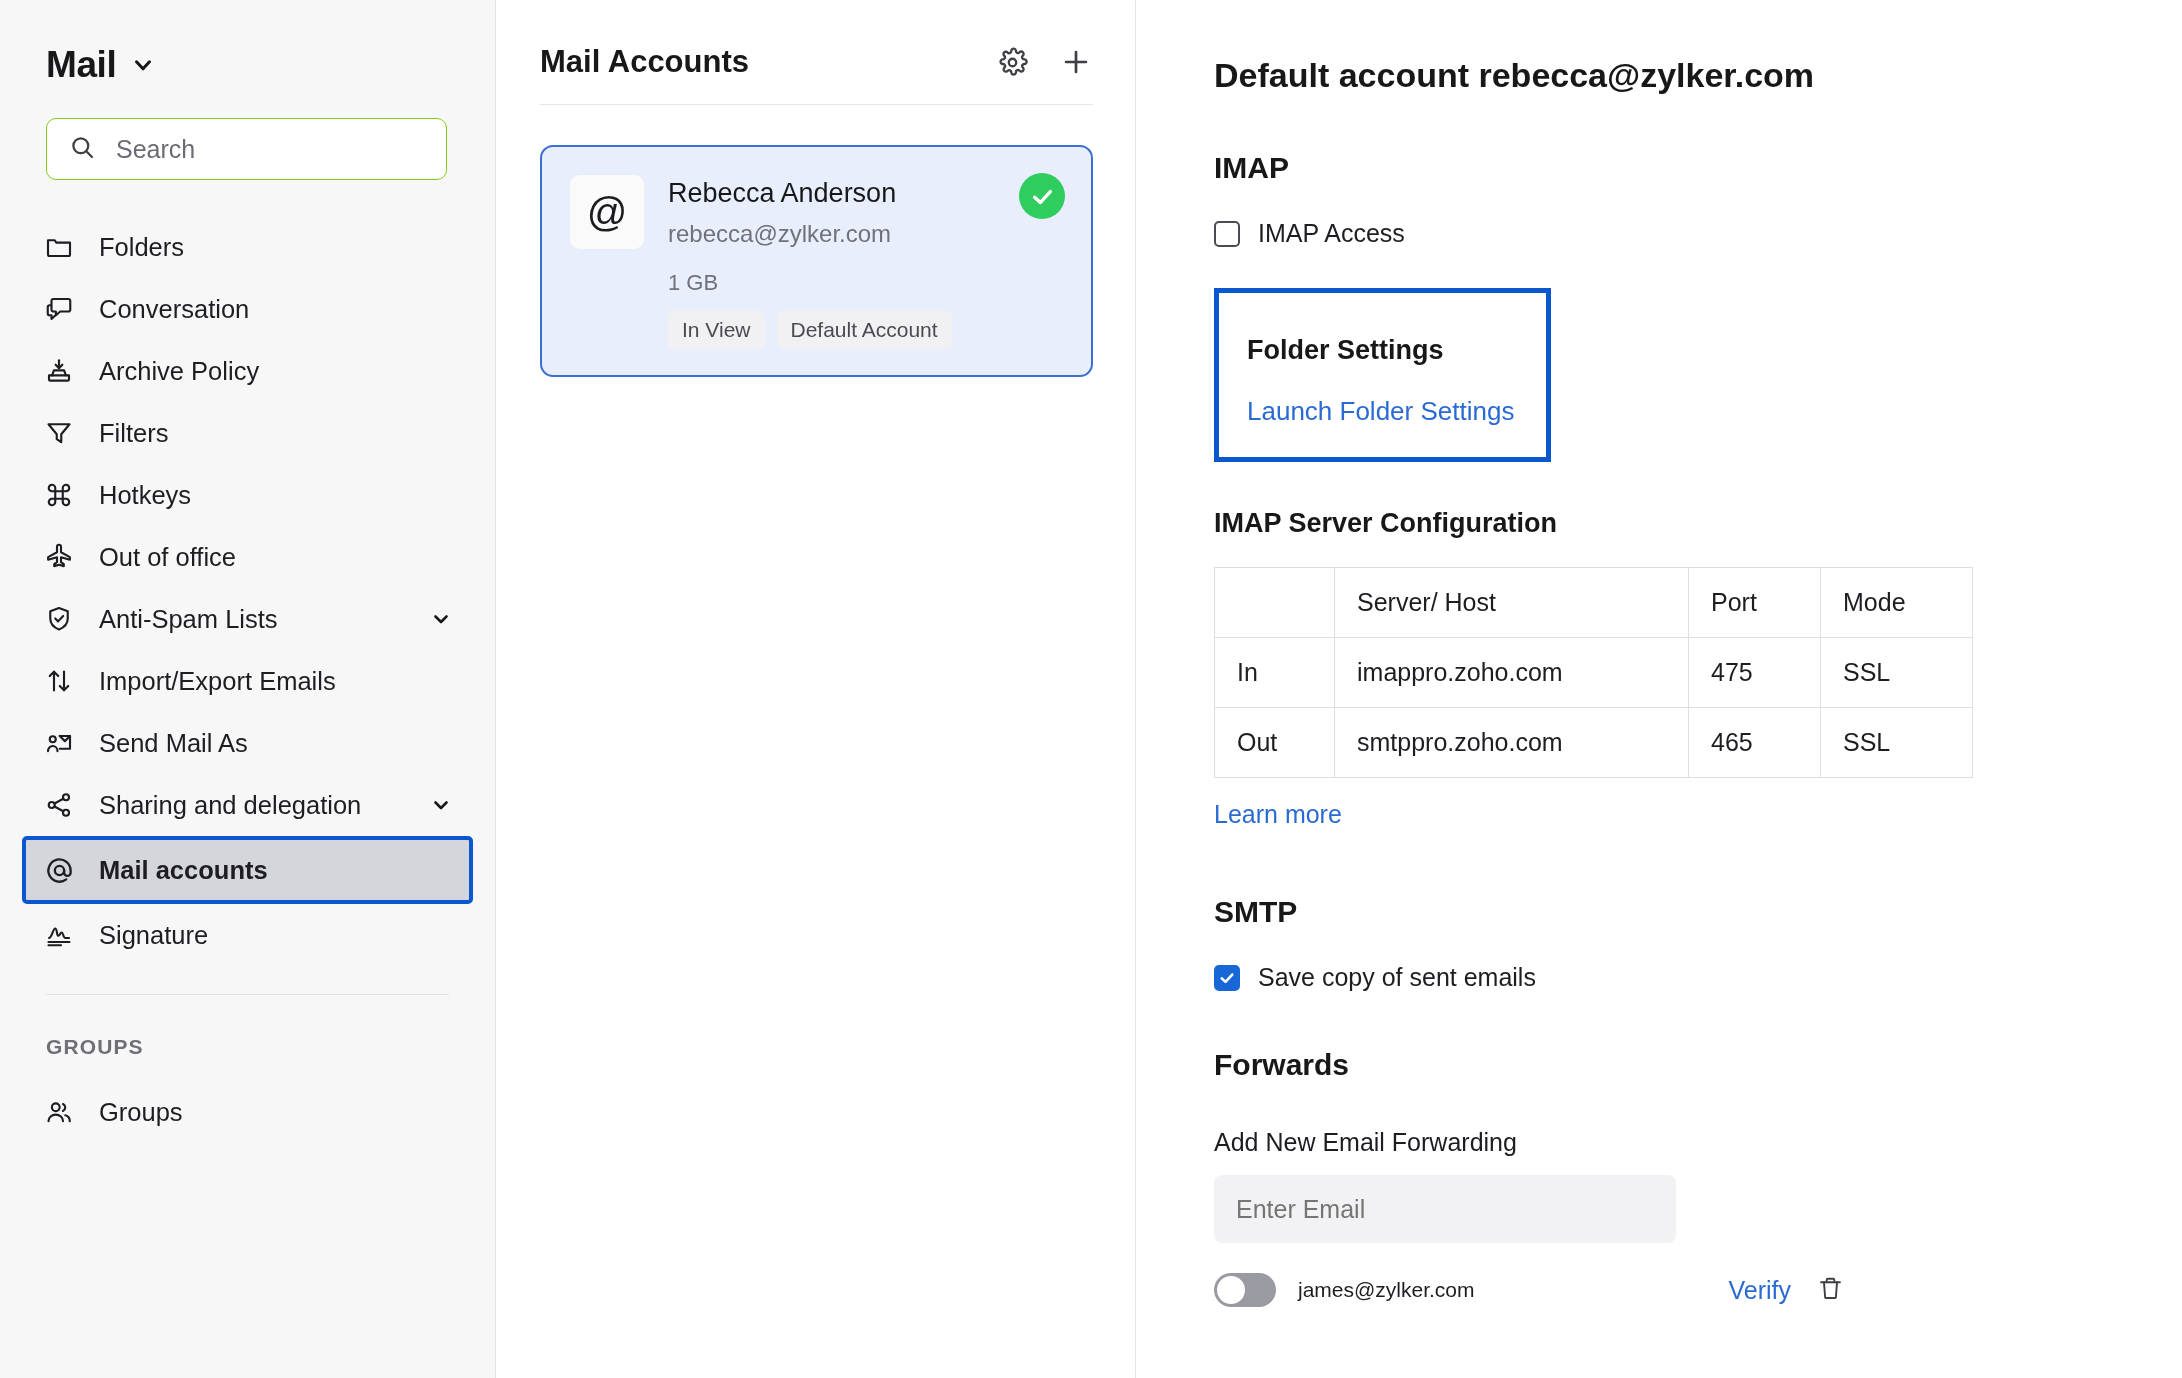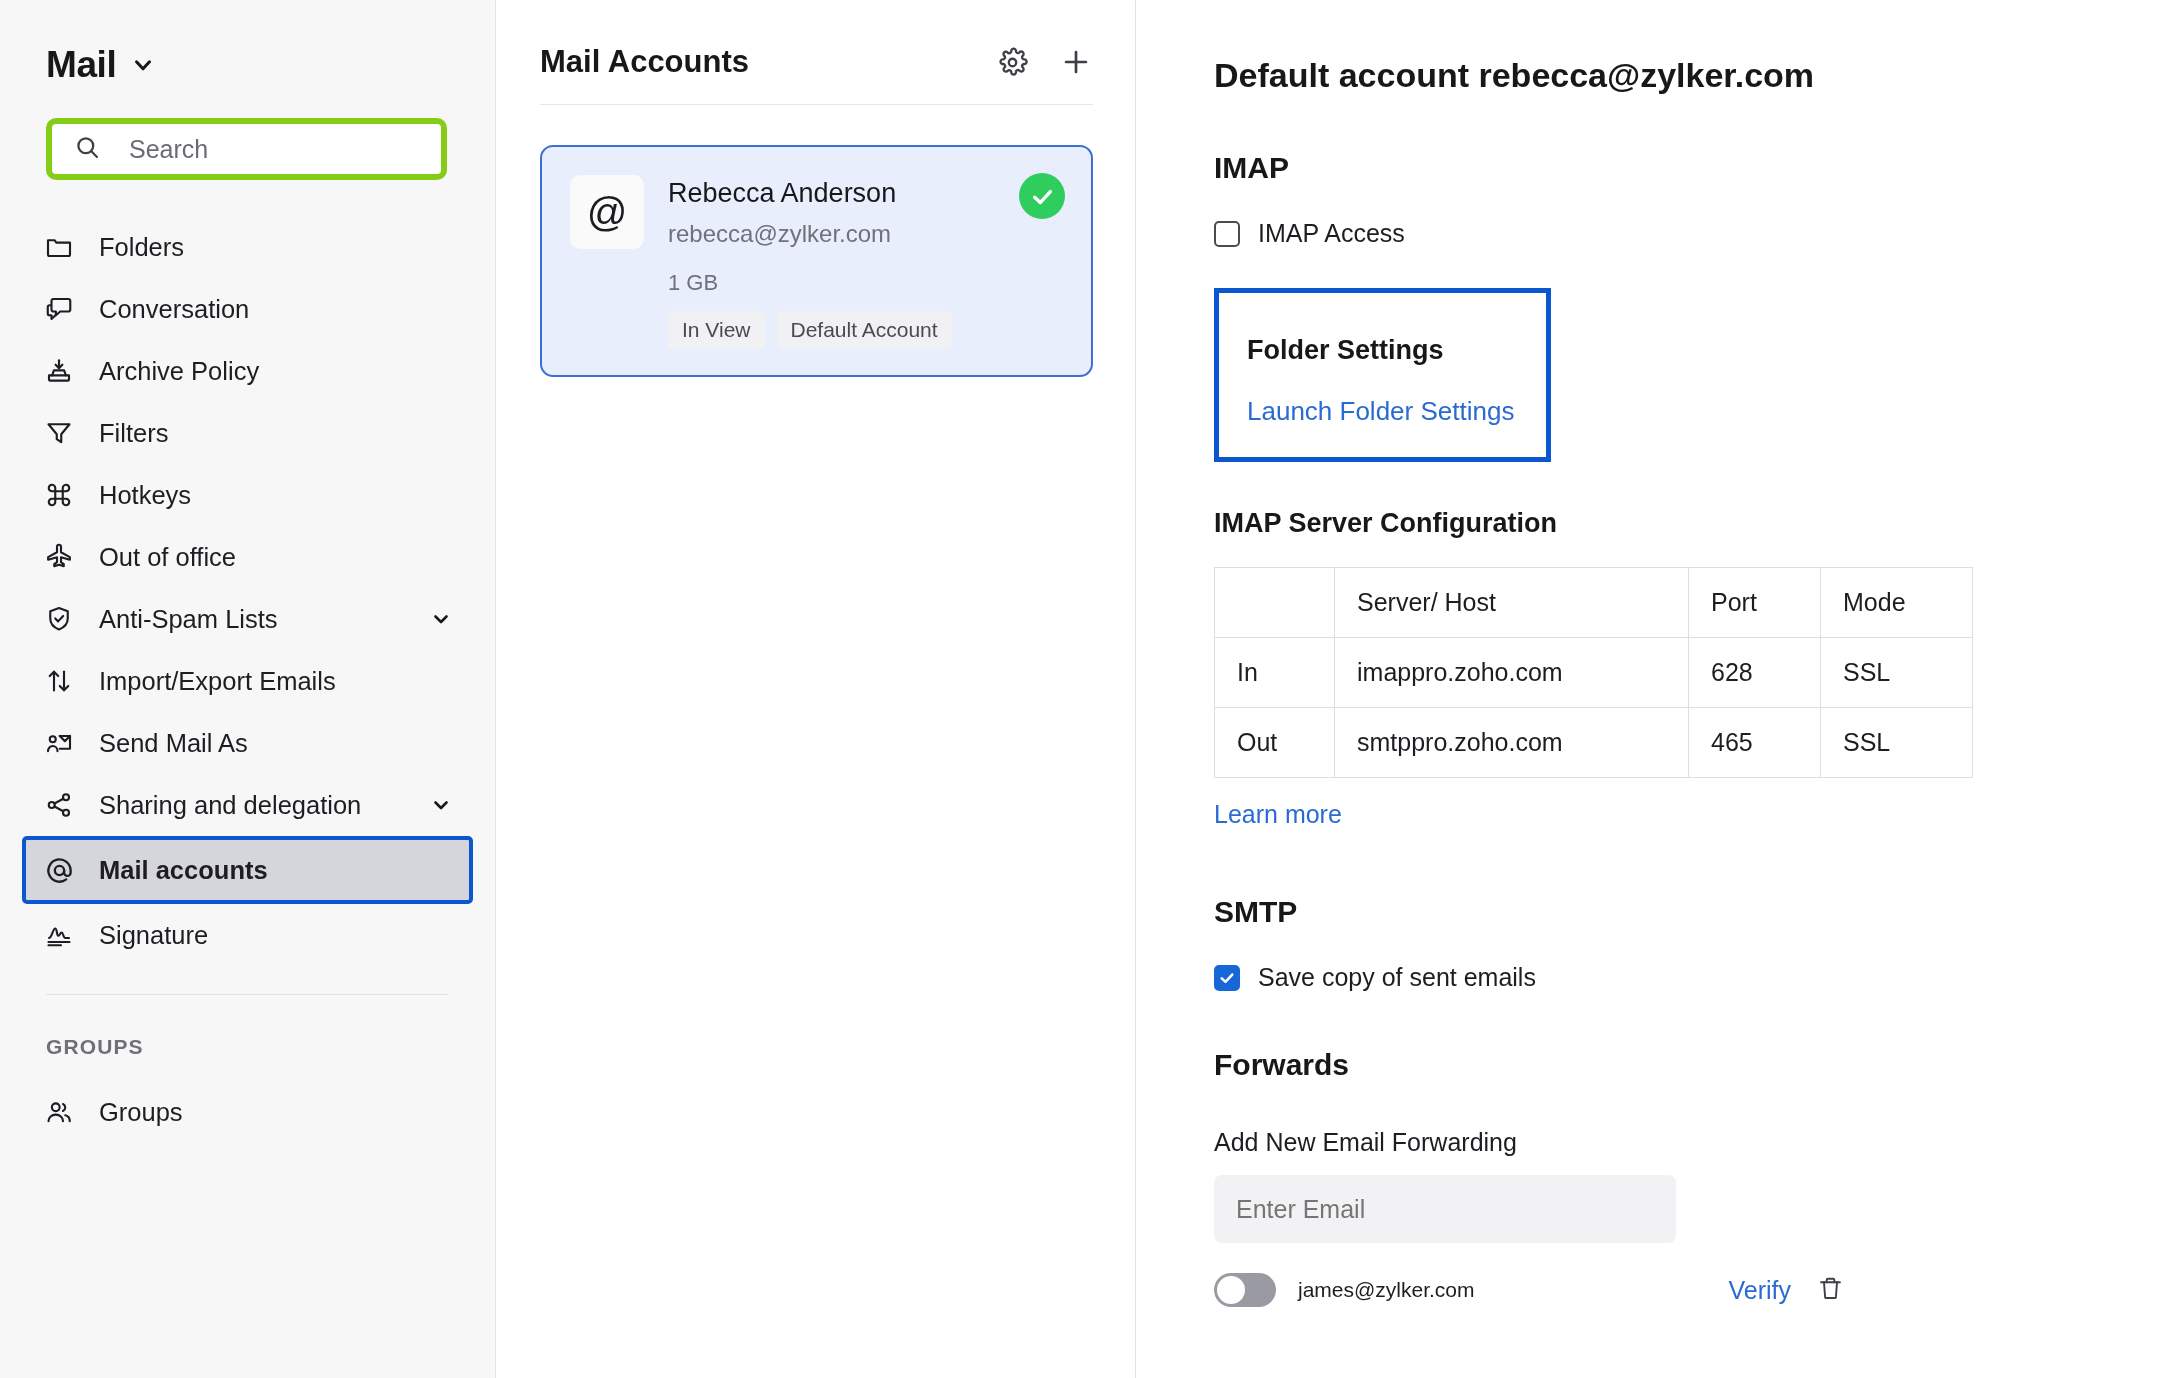--- a/index.html
+++ b/index.html
@@ -23,23 +23,23 @@
   }
   .sb-head {
     display: flex; align-items: center; gap: 14px;
     padding: 44px 0 0 46px;
   }
   .sb-title { font-size: 37px; font-weight: 700; color: #18181b; letter-spacing: -0.4px; }
   .chev { display: inline-flex; align-items: center; justify-content: center; }
 
   .search-wrap { padding: 32px 48px 0 46px; }
   .search-box {
-    display: flex; align-items: center; gap: 28px;
+    display: flex; align-items: center; gap: 20px;
     background: #ffffff;
-    border: 6px solid #84cc16;
+    border: 1px solid #84cc16;
     border-radius: 10px;
     height: 62px;
     padding: 0 22px;
   }
   .search-ph { font-size: 25px; color: #6b6b73; }
 
   .nav { padding: 36px 22px 0 22px; }
   .nav-item {
     display: flex; align-items: center;
     height: 62px;
@@ -457,21 +457,21 @@
           <th class="c0"></th>
           <th class="c1">Server/ Host</th>
           <th class="c2">Port</th>
           <th class="c3">Mode</th>
         </tr>
       </thead>
       <tbody>
         <tr>
           <td>In</td>
           <td>imappro.zoho.com</td>
-          <td>628</td>
+          <td>475</td>
           <td>SSL</td>
         </tr>
         <tr>
           <td>Out</td>
           <td>smtppro.zoho.com</td>
           <td>465</td>
           <td>SSL</td>
         </tr>
       </tbody>
     </table>

